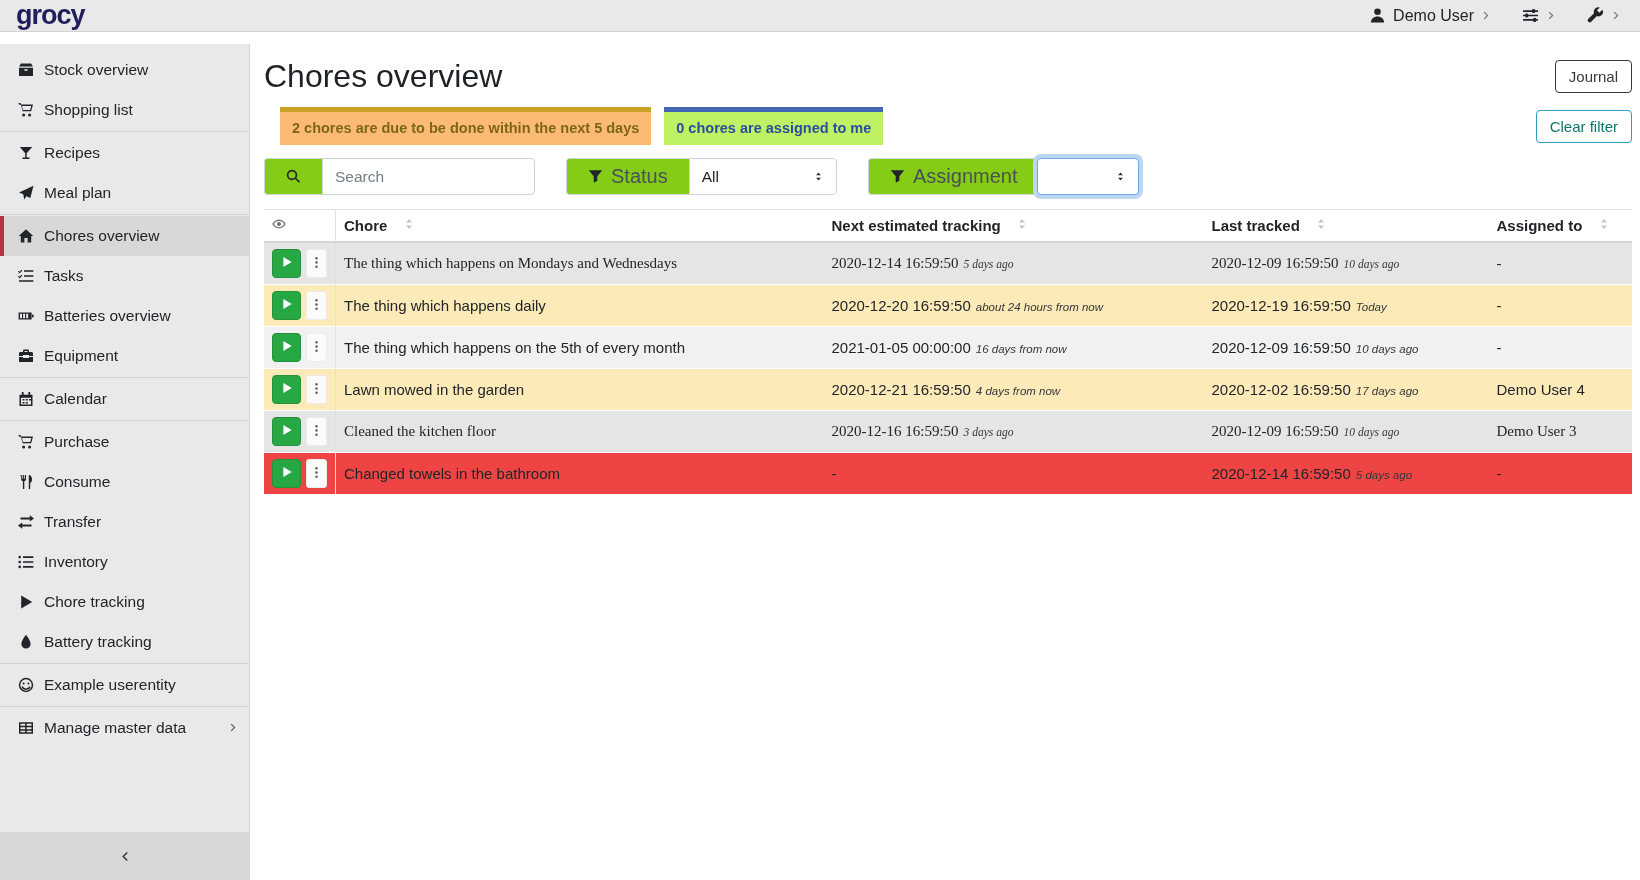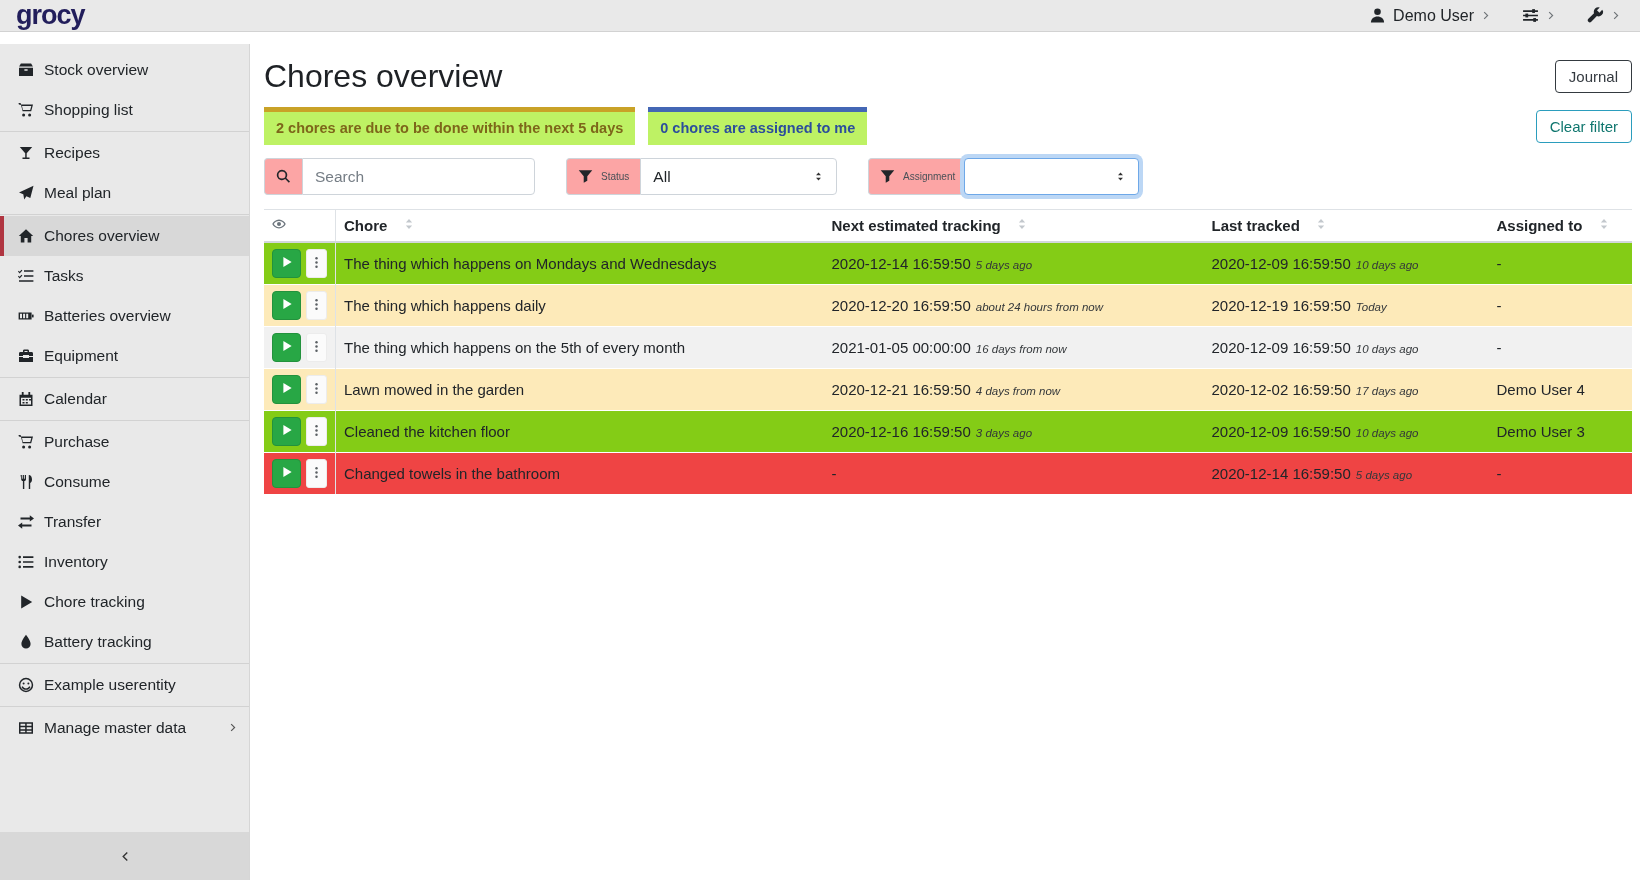--- a/index.html
+++ b/index.html
@@ -37,29 +37,29 @@
   .title-row { display:flex; align-items:center; justify-content:space-between; margin:4px 0 12px; }
   h1 { margin:0; font-size:32px; font-weight:400; color:#1e2125; }
   .btn { background:#fff; border-radius:4px; font-size:15px; padding:7px 13px; cursor:pointer;
     font-family:inherit; }
   .btn-journal { border:1px solid #343a40; color:#343a40; }
   .btn-clear { border:1px solid #2b9dbd; color:#0f766e; align-self:center; margin-left:auto; }
 
   .banner-row { display:flex; align-items:stretch; margin-bottom:13px; }
   .banner { border-top:5px solid; padding:8px 12px 9px; font-size:14.5px; font-weight:bold;
     margin-right:13px; }
-  .banner-warning { border-color:#c9a227; background:#bef264; color:#7d661a; }
+  .banner-warning { border-color:#c9a227; background:#fdba74; color:#7d661a;margin-left:16px; }
   .banner-danger  { border-color:#b21e2f; background:#fae7e9; color:#a41d2c; }
   .banner-info    { border-color:#4467b5; background:#bef264; color:#2c4d9c; }
 
   .filter-row { display:flex; gap:31px; margin-bottom:14px; }
   .ig { display:flex; height:37px; width:271px; }
-  .ig-prepend { background:#fca5a5; border:1px solid #ced4da; border-right:0;
-    border-radius:4px 0 0 4px; display:flex; align-items:center; gap:8px; padding:0 11px;
-    color:#495057; font-size:10px; }
+  .ig-prepend { background:#84cc16; border:1px solid #ced4da; border-right:0;
+    border-radius:4px 0 0 4px; display:flex; align-items:center; gap:8px; padding:0 21px;
+    color:#495057; font-size:20px; }
   .ig-prepend svg { width:15px; height:15px; color:#212529; }
   .ig input { flex:1; min-width:0; border:1px solid #ced4da; border-radius:0 4px 4px 0;
     padding:0 12px; font-size:15.5px; font-family:inherit; color:#212529; outline:none; }
   .ig input::placeholder { color:#757d85; }
   .ig .selectbox { flex:1; border:1px solid #ced4da; border-radius:0 4px 4px 0; background:#fff;
     display:flex; align-items:center; justify-content:space-between; padding:0 12px;
     font-size:15.5px; cursor:pointer; }
   .ig .selectbox svg { width:11px; height:13px; color:#333; }
   .ig .selectbox.focused { border-radius:4px; border:1px solid #6ea8e8; margin-left:-2px;
     box-shadow:0 0 0 4px #bcd7f5; position:relative; z-index:2; background:#fff; }
@@ -69,21 +69,21 @@
   thead th { text-align:left; font-weight:bold; padding:7px 8px; border-top:1px solid #dee2e6;
     border-bottom:2px solid #d3d7db; cursor:pointer; white-space:nowrap; }
   th .sort { color:#c3c8cd; margin-left:10px; }
   th .sort svg, .th-eye svg { width:14px; height:14px; }
   .th-eye { color:#6c757d; cursor:pointer; display:inline-flex; }
   .col-actions { width:62px; border-right:1px solid #dee2e6; }
   .col-chore { width:488px; }
   .col-next { width:380px; }
   .col-last { width:285px; }
   tbody td { padding:6px 8px; border-top:1px solid #fff; vertical-align:middle; }
-  tr.row-danger  td { background:#84cc16; }
+  tr.row-danger  td { background:#e5e5e5;font-family:Liberation Serif, serif; }
   tr.row-warning td { background:#fdeab9; }
   tr.row-stripe  td { background:#f1f1f1; }
   tr.row-none    td { background:#ef4444; }
   .actions-cell { display:flex; align-items:center; gap:5px; }
   .play-btn { width:29px; height:29px; background:#28a745; border:1px solid #23923d;
     border-radius:4px; color:#fff; display:inline-flex; align-items:center; justify-content:center;
     cursor:pointer; padding:0; }
   .play-btn svg { width:12px; height:12px; }
   .menu-btn { width:21px; height:29px; background:#fbfbfb; border:1px solid #ececec;
     border-radius:3px; color:#5a5f63; display:inline-flex; align-items:center; justify-content:center;

